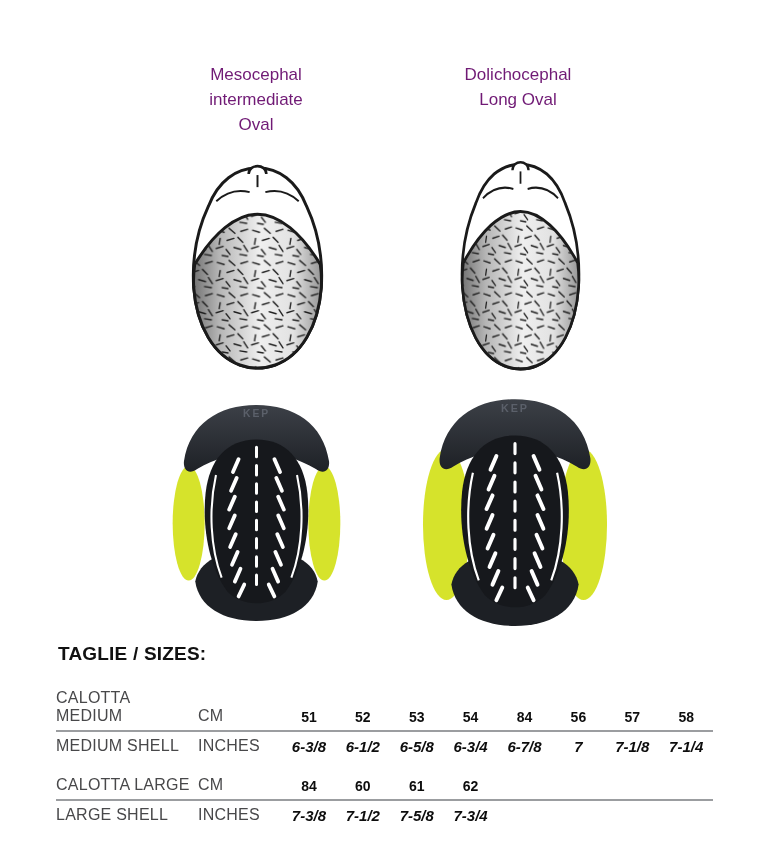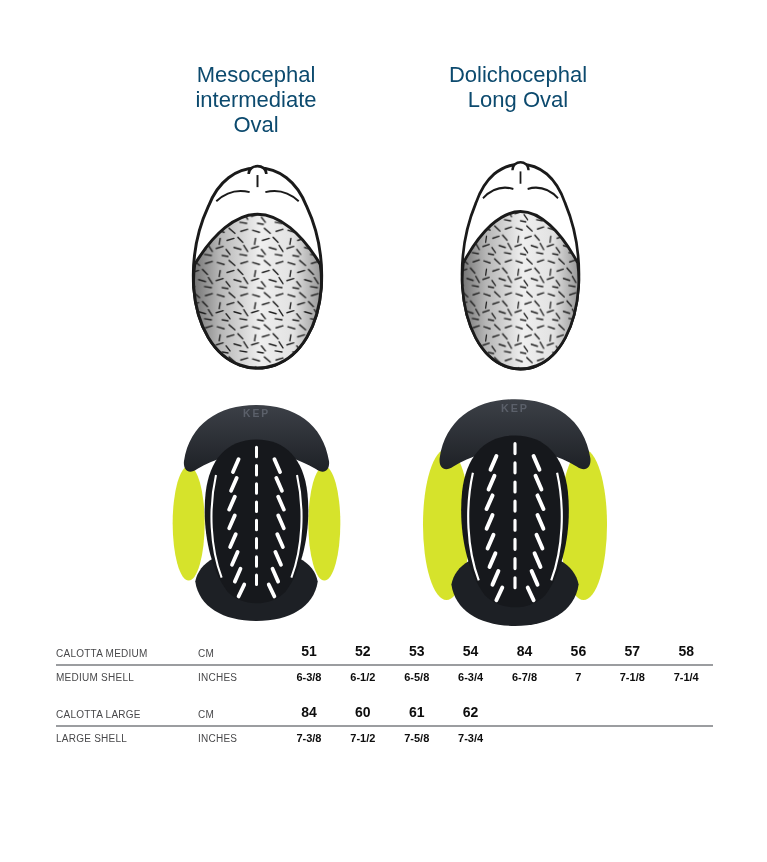--- a/index.html
+++ b/index.html
@@ -1,44 +1,44 @@
 <!DOCTYPE html>
 <html><head>
 <meta charset="utf-8">
 <style>
   html,body{margin:0;padding:0;background:#fff;}
   .canvas{
     position:relative;width:767px;height:862px;background:#ffffff;
     font-family:"Liberation Sans",sans-serif;color:#1f1f1f;overflow:hidden;
   }
   
-  .shape-title{position:absolute;text-align:center;font-size:22px;line-height:25px;color:#0c4a6e;}
+  .shape-title{position:absolute;text-align:center;font-size:17px;line-height:25px;color:#701a75;}
   .shape-title.col1{left:148px;top:62px;width:216px;}
   .shape-title.col2{left:412px;top:62px;width:212px;}
   .shape-title span{display:block;}
 
   
   .head-svg{position:absolute;}
   .head-svg.h1{left:179px;top:161px;width:157px;height:211px;}
   .head-svg.h2{left:449px;top:157px;width:143px;height:216px;}
   .helmet-svg{position:absolute;}
   .helmet-svg.m1{left:167px;top:398px;width:179px;height:225px;}
   .helmet-svg.m2{left:422px;top:392px;width:186px;height:236px;}
   .defs-holder{position:absolute;width:0;height:0;overflow:hidden;}
 
   
   .sizes{position:absolute;left:56px;top:643px;width:657px;}
   .sizes-title{font-size:19px;font-weight:700;color:#111;letter-spacing:.2px;margin:0 0 24px 2px;}
   .srow{display:grid;grid-template-columns:142px 84px repeat(8,53.9px);align-items:end;}
   .srow.rule{border-bottom:2px solid #9b9da0;padding-bottom:5px;}
   .srow.second{padding-top:5px;}
   .group2{margin-top:21px;}
-  .lbl,.unit{font-size:10px;color:#48484a;letter-spacing:.25px;}
+  .lbl,.unit{font-size:16px;color:#48484a;letter-spacing:.25px;}
   .val{font-size:14px;font-weight:700;color:#0d0d0d;text-align:center;}
-  .val.inch{font-size:11px;}
+  .val.inch{font-size:15px;font-style:italic;}
 </style>
 </head>
 <body>
 
 <div class="canvas">
 
   <svg class="defs-holder" aria-hidden="true">
     <defs>
       <linearGradient id="hairGrad" x1="0" y1="0" x2="1" y2="0">
         <stop offset="0" stop-color="#747474"></stop>
@@ -131,20 +131,21 @@
     <text x="95" y="19" fill="#5b606a" font-size="11" font-weight="bold" text-anchor="middle" letter-spacing="2">KEP</text>
   </svg>
   <svg class="helmet-svg m2" viewBox="0 0 190 228" preserveAspectRatio="none">
     <ellipse cx="25" cy="128" rx="24" ry="73" fill="#d6e32b"></ellipse>
     <ellipse cx="165" cy="128" rx="24" ry="73" fill="#d6e32b"></ellipse>
     <use href="#helmetBase"></use>
     <text x="95" y="19" fill="#5b606a" font-size="11" font-weight="bold" text-anchor="middle" letter-spacing="2">KEP</text>
   </svg>
 
   <div class="sizes">
+    <h2 class="sizes-title">TAGLIE / SIZES:</h2>
 
     <div class="group1">
       <div class="srow rule">
         <span class="lbl">CALOTTA MEDIUM</span>
         <span class="unit">CM</span>
         <span class="val">51</span>
         <span class="val">52</span>
         <span class="val">53</span>
         <span class="val">54</span>
         <span class="val">84</span>

